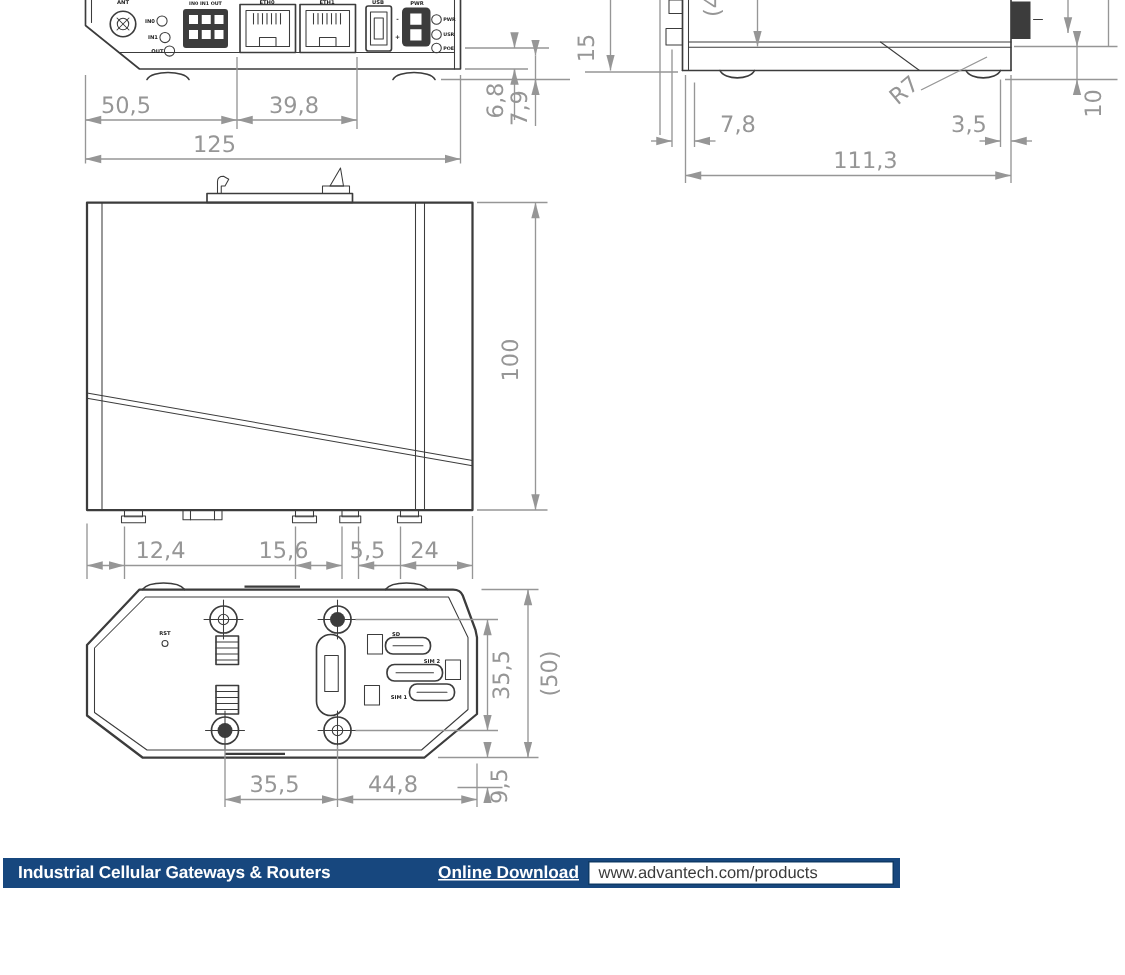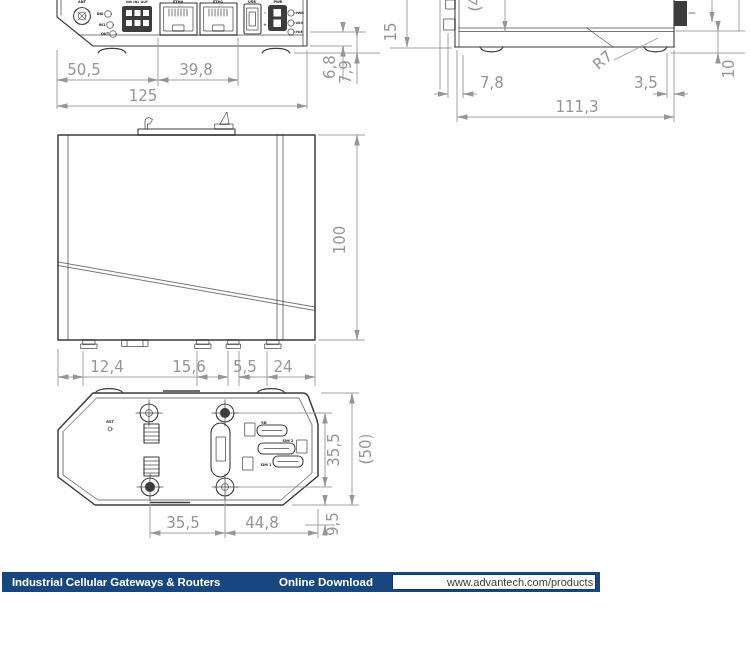--- a/index.html
+++ b/index.html
@@ -19,24 +19,24 @@
   .dim{stroke:var(--dim);fill:none;stroke-width:0.9;}
   .dimtxt{fill:var(--dim);font-size:15px;text-anchor:middle;font-family:"DejaVu Sans",sans-serif;}
   .lbl{fill:var(--label);font-size:4px;font-weight:bold;text-anchor:middle;font-family:"DejaVu Sans",sans-serif;}
   .lbl35{font-size:3.5px;}
   .footer{position:absolute;left:2px;top:572px;width:598px;height:20px;background:var(--footer_navy);
           display:flex;align-items:center;justify-content:space-between;padding:0 4px 0 10px;box-sizing:border-box;}
   .footer-title{color:#ffffff;font-weight:bold;font-size:11.5px;font-family:"Liberation Sans",sans-serif;
                 letter-spacing:-0.1px;white-space:nowrap;}
   .footer-right{display:flex;align-items:center;height:100%;}
   .dl-label{color:#ffffff;font-weight:bold;font-size:11.5px;font-family:"Liberation Sans",sans-serif;
-            margin-right:19px;white-space:nowrap;}
+            margin-right:6px;white-space:nowrap;text-decoration:underline;}
   .url-box{background:#ffffff;border:1.5px solid #0e3a66;height:14px;width:190px;display:flex;
            align-items:center;padding:0 6px;}
-  .url-box span{color:#3a3a3a;font-size:11px;font-family:"Liberation Sans",sans-serif;white-space:nowrap;margin-left:48px;}
+  .url-box span{color:#3a3a3a;font-size:11px;font-family:"Liberation Sans",sans-serif;white-space:nowrap;}
 </style>
 </head>
 <body>
 
 <div id="page">
 
 <svg width="750" height="570" viewBox="0 0 750 570">
   <defs>
     <marker id="ae" markerWidth="11" markerHeight="7" refX="10.5" refY="3.5" orient="auto" markerUnits="userSpaceOnUse">
       <path d="M0,0.7 L10.5,3.5 L0,6.3 Z" fill="#969696"></path>

